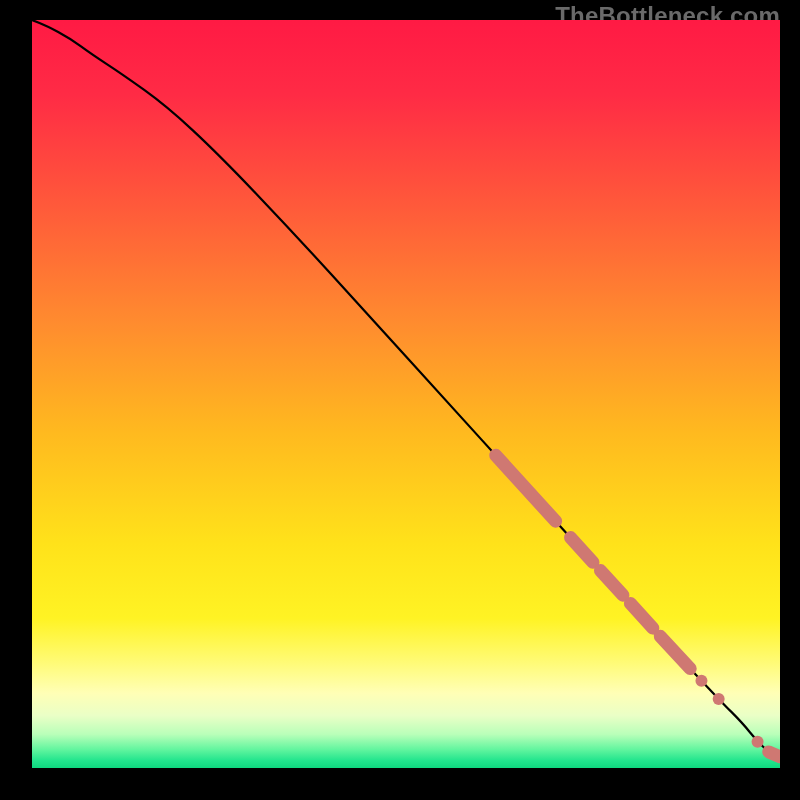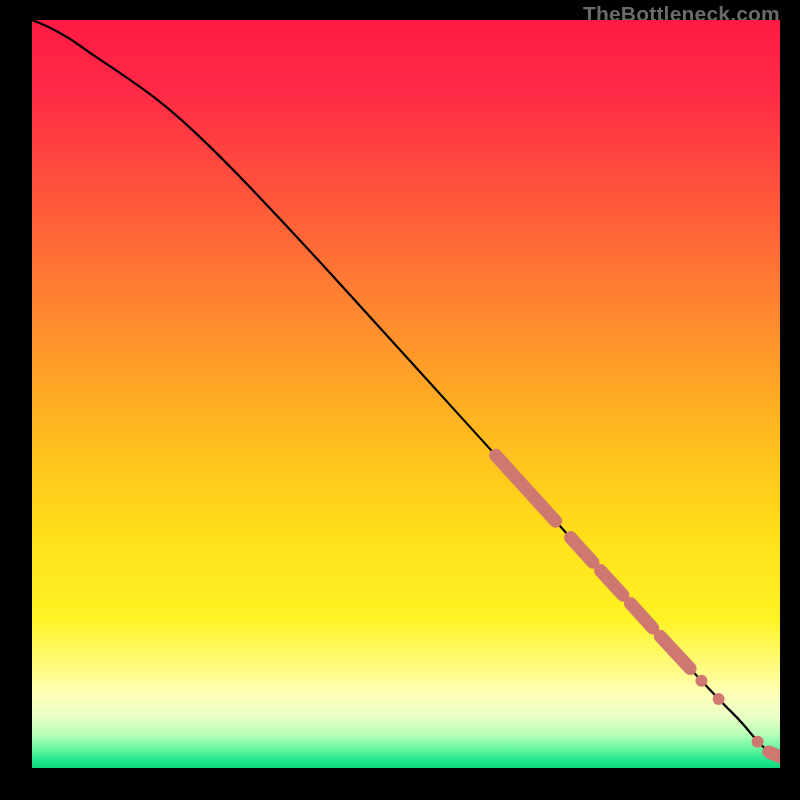--- a/index.html
+++ b/index.html
@@ -22,21 +22,21 @@
     left: 32px;
     top: 20px;
     width: 748px;
     height: 748px;
   }
   .watermark {
     position: absolute;
     top: 2px;
     right: 20px;
     color: #6a6a6a;
-    font-size: 21px;
+    font-size: 24px;
     font-weight: 600;
     letter-spacing: 0.2px;
   }
 </style>
 </head>
 <body>
 
 <div class="stage">
   <div class="watermark">TheBottleneck.com</div>
   <svg class="plot" viewBox="0 0 748 748" preserveAspectRatio="none">

